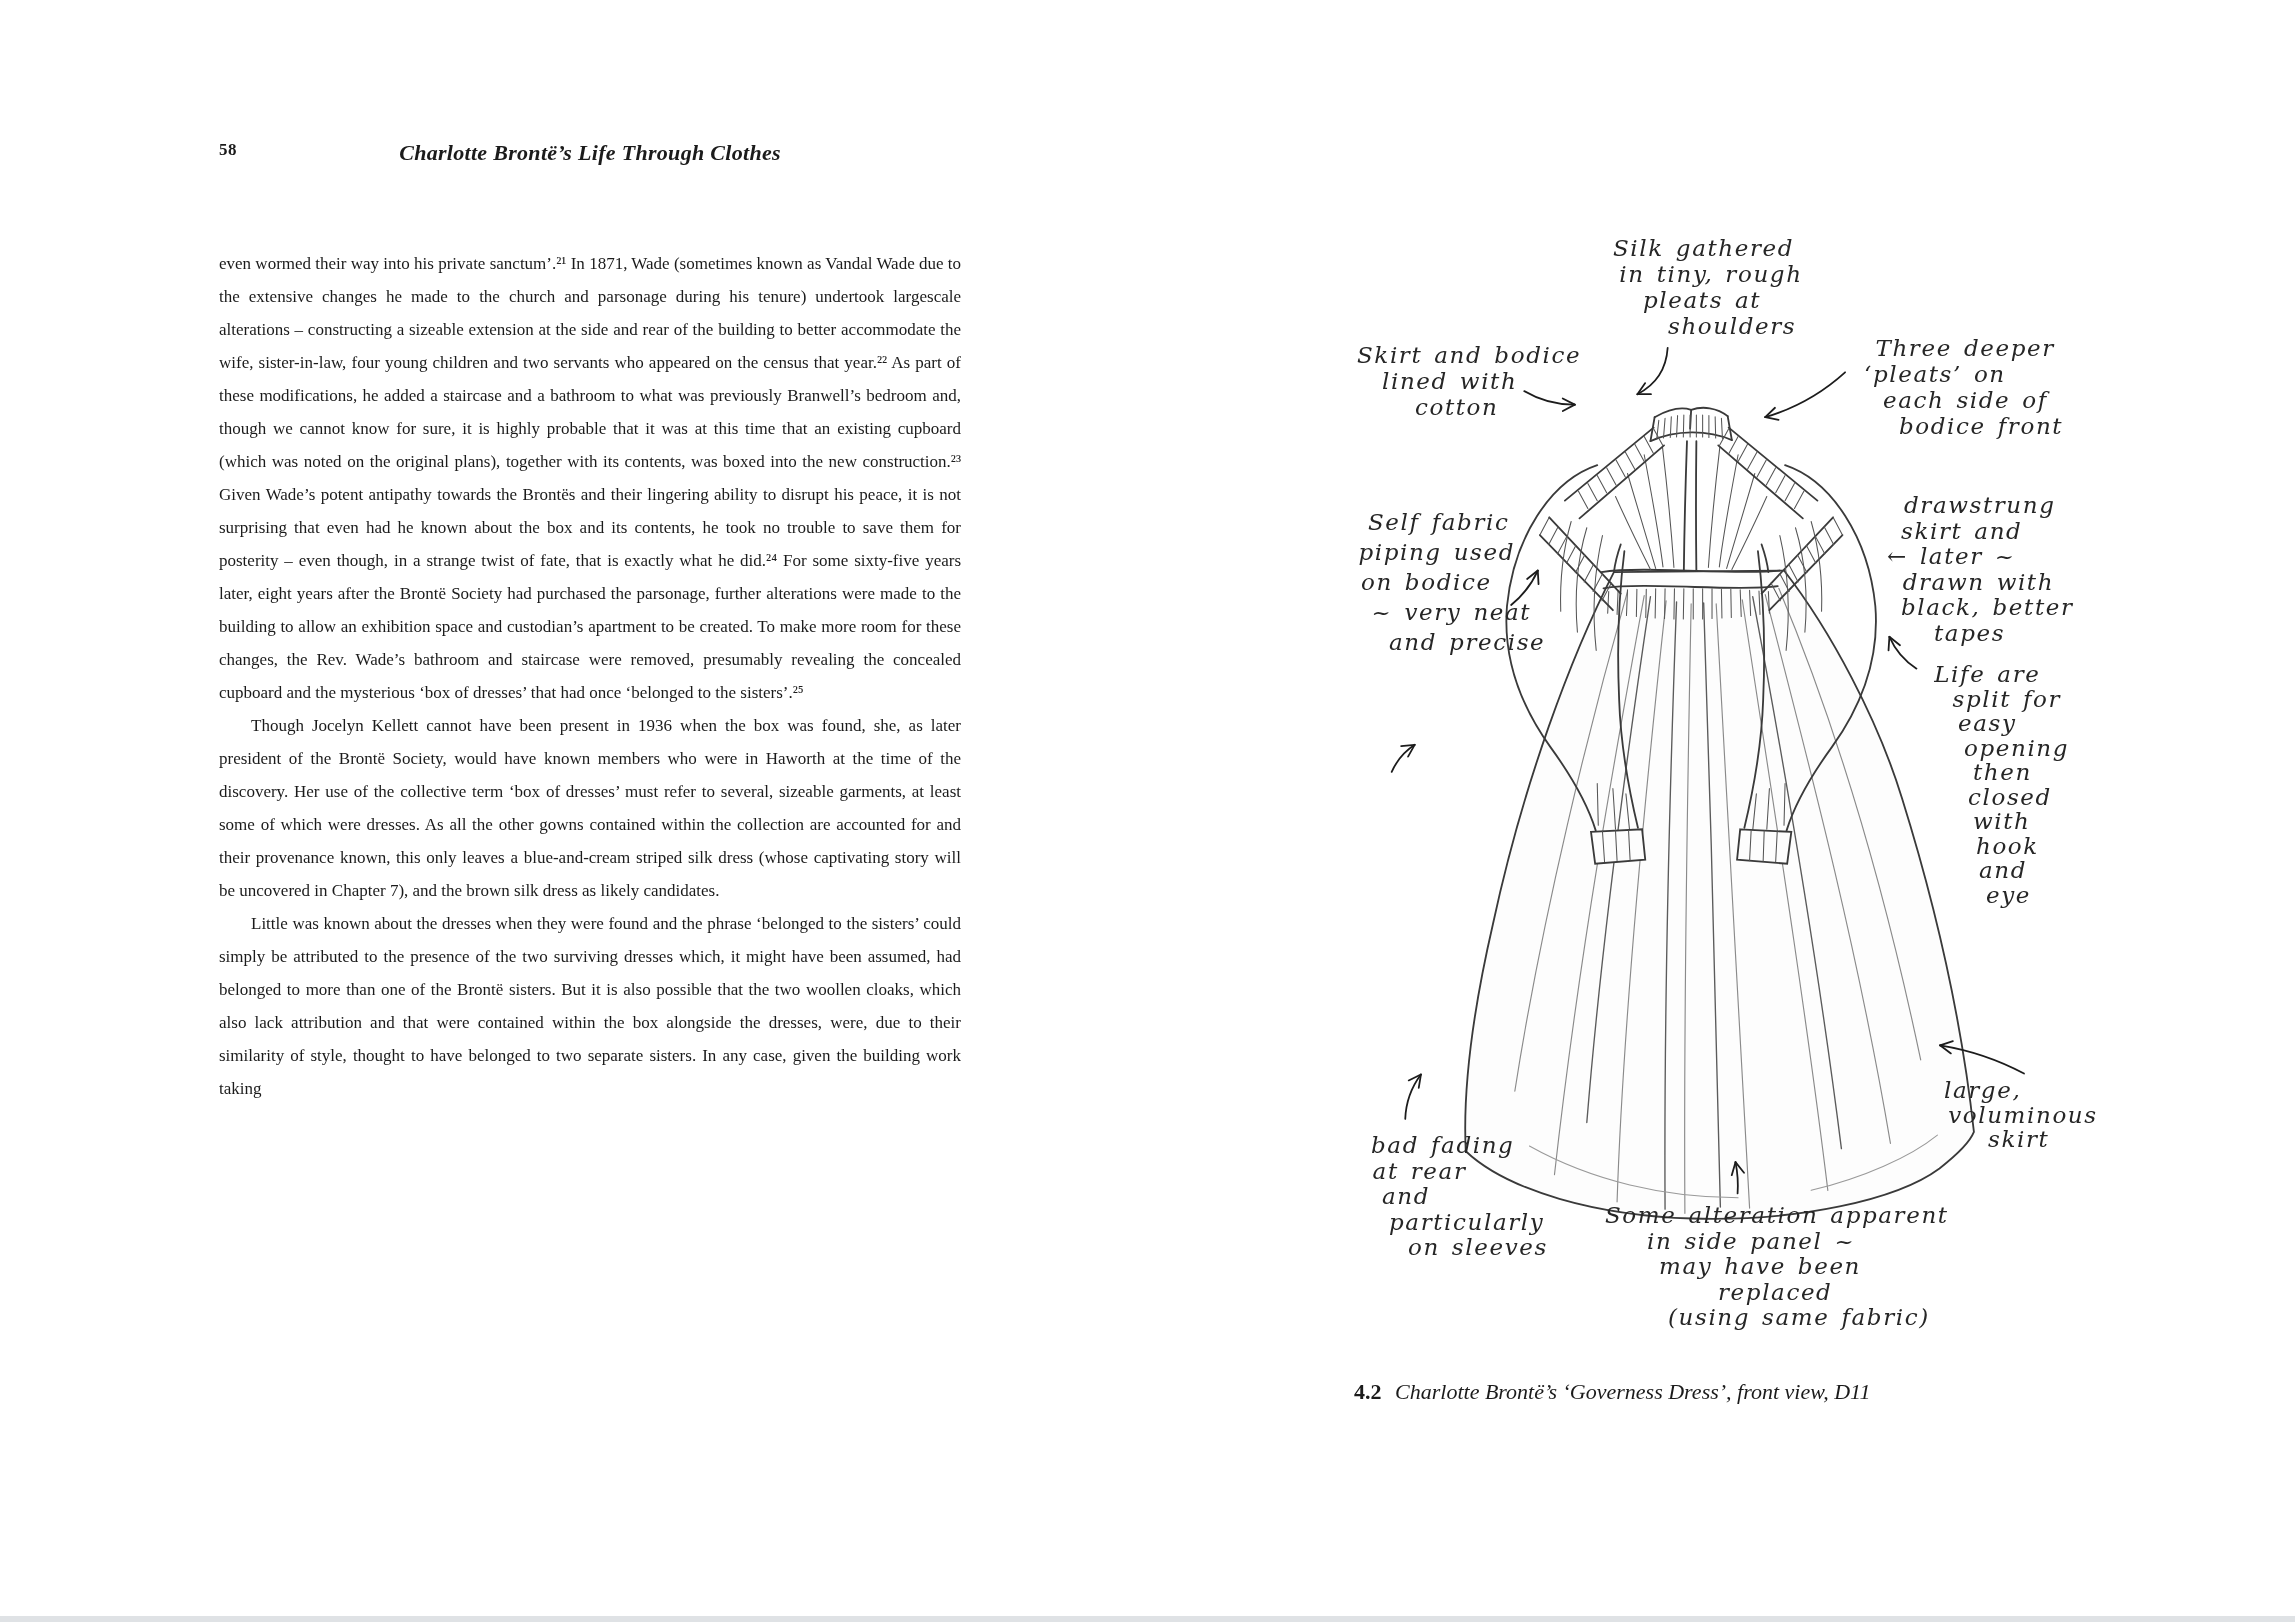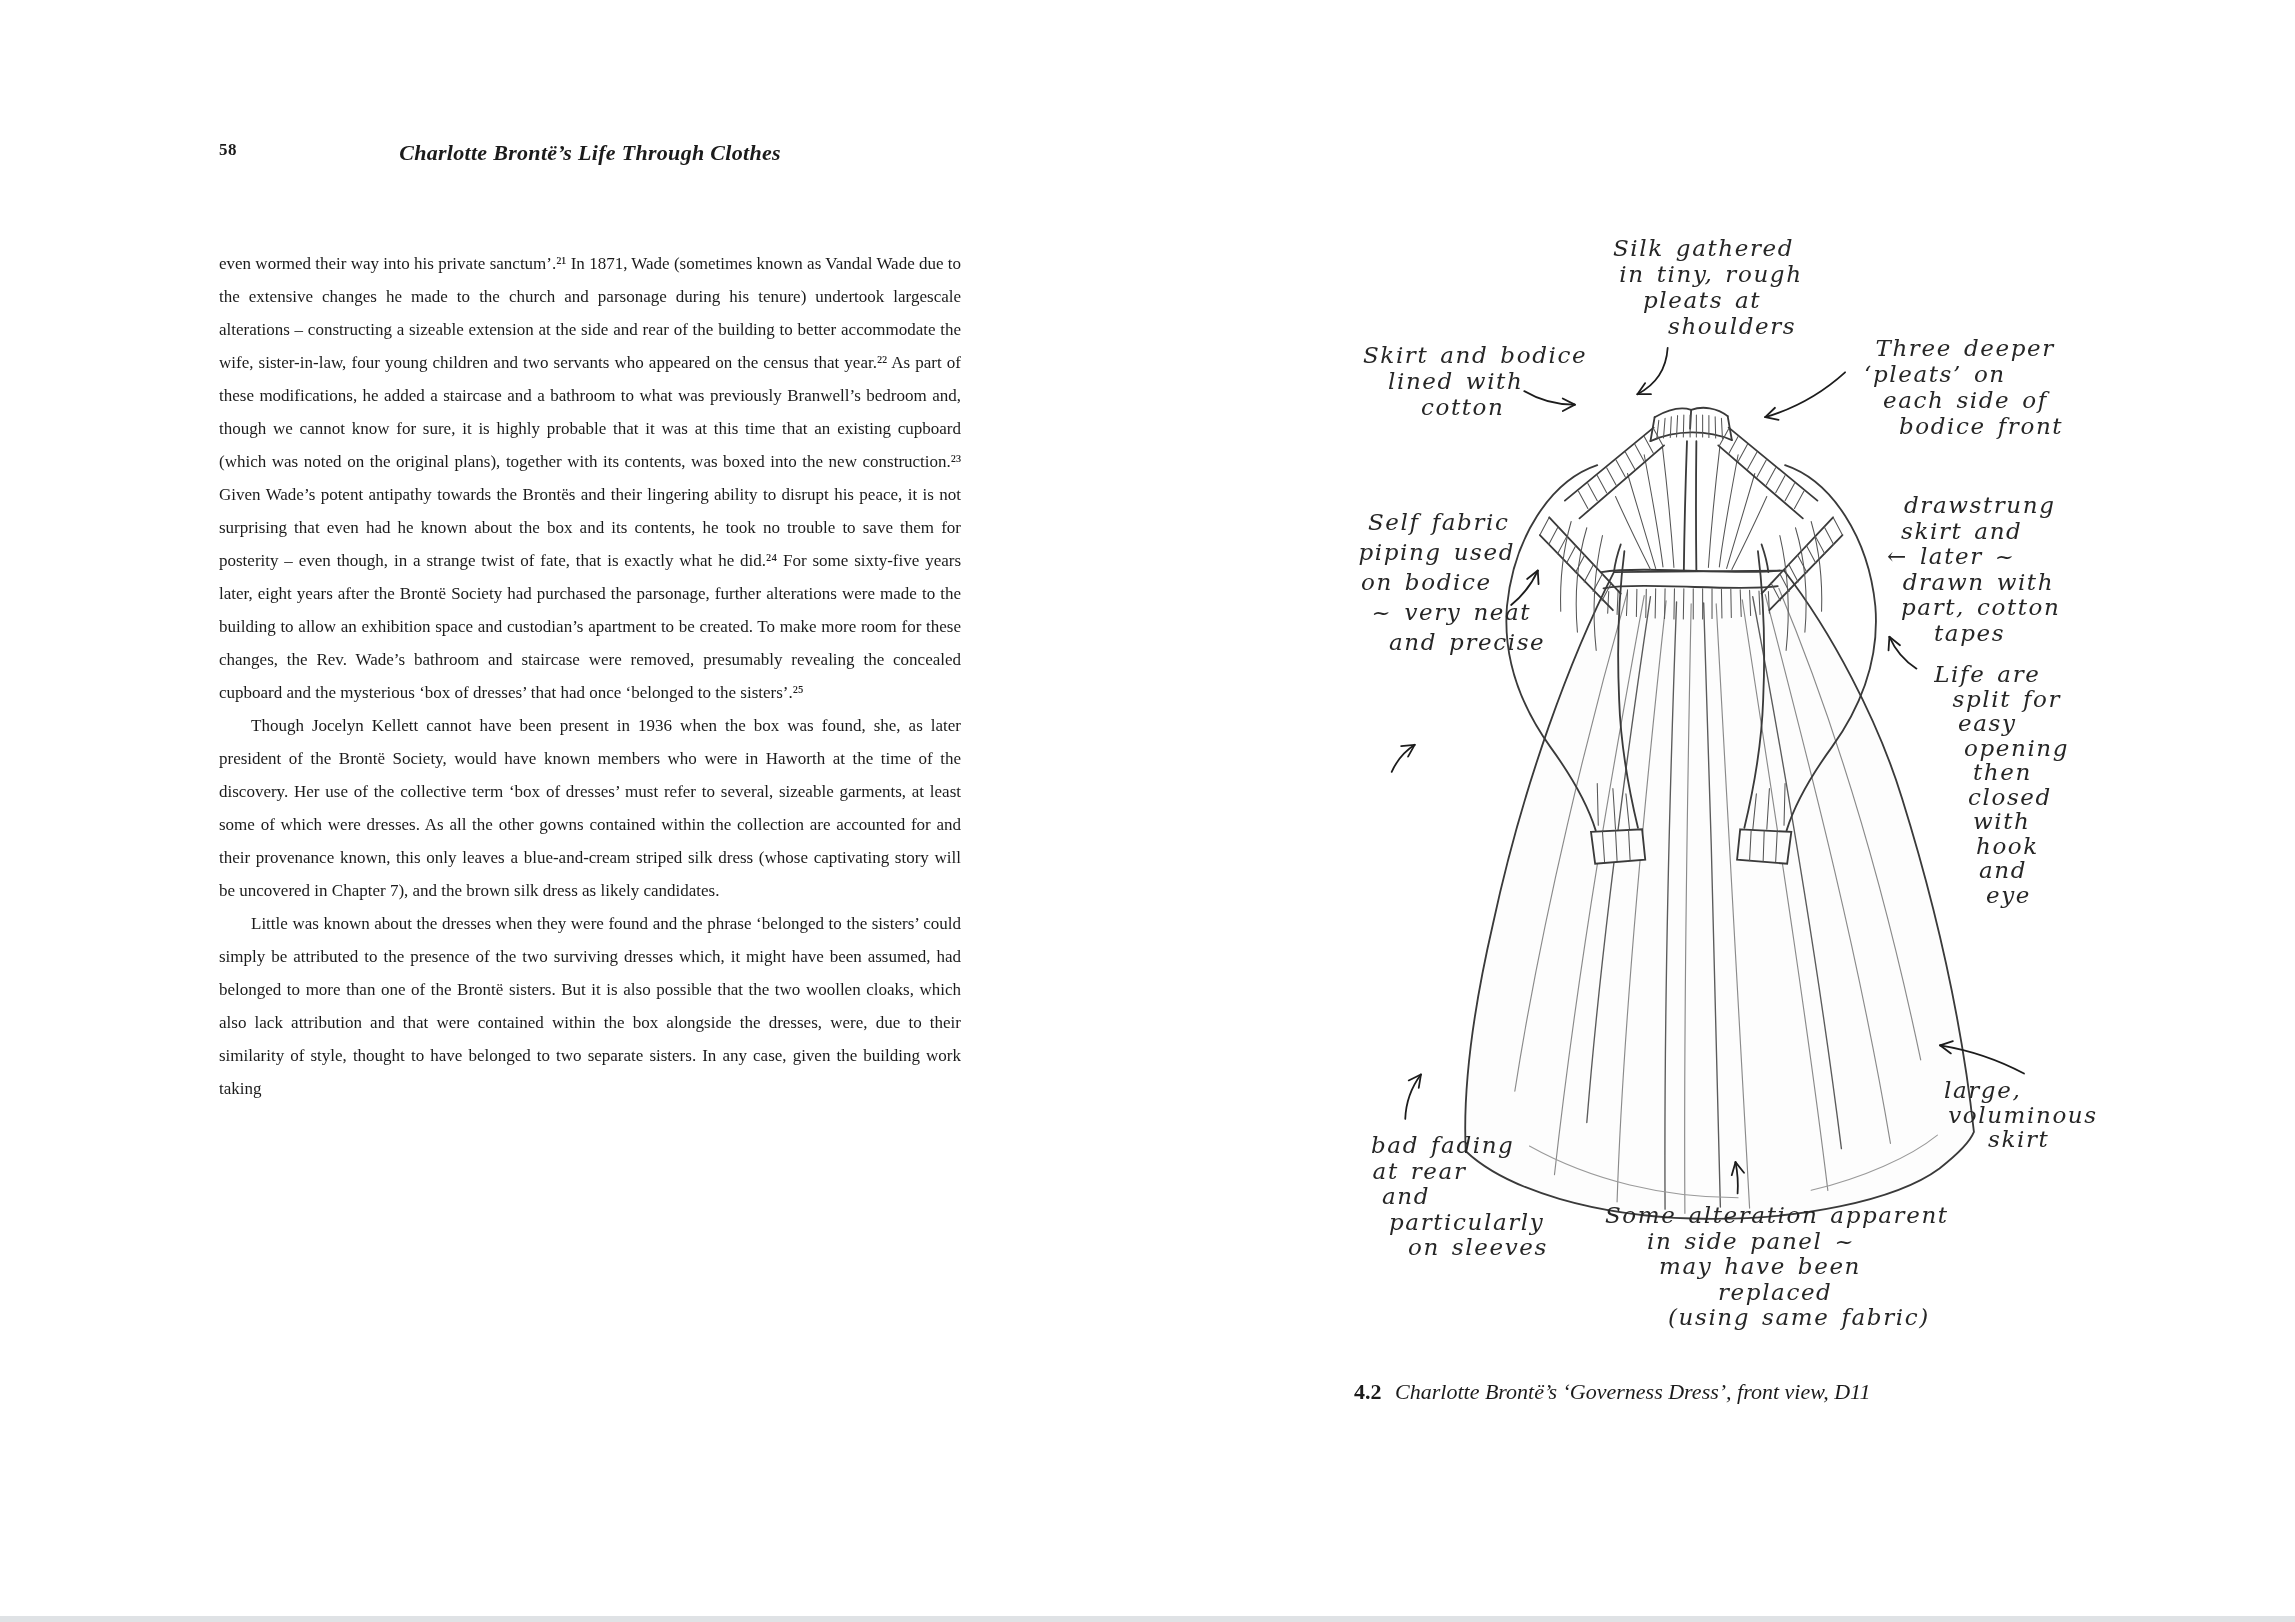--- a/index.html
+++ b/index.html
@@ -160,21 +160,21 @@
           </g>
       </svg>
 
       <div id="annotations" style="position:absolute;left:0;top:0;width:913px;height:1253px;">
           <div class="ann" style="left: 334px; top: 52px;">
             <div class="ann-line" style="margin-left: 0px; height: 26px;">Silk gathered</div>
             <div class="ann-line" style="margin-left: 6.3px; height: 26px;">in tiny, rough</div>
             <div class="ann-line" style="margin-left: 30px; height: 26px;">pleats at</div>
             <div class="ann-line" style="margin-left: 55px; height: 26px;">shoulders</div>
           </div>
-          <div class="ann" style="left: 84px; top: 159px;">
+          <div class="ann" style="left: 78px; top: 159px;">
             <div class="ann-line" style="margin-left: 0px; height: 26px;">Skirt and bodice</div>
             <div class="ann-line" style="margin-left: 25px; height: 26px;">lined with</div>
             <div class="ann-line" style="margin-left: 58px; height: 26px;">cotton</div>
           </div>
           <div class="ann" style="left: 585px; top: 152px;">
             <div class="ann-line" style="margin-left: 11.5px; height: 26px;">Three deeper</div>
             <div class="ann-line" style="margin-left: 0px; height: 26px;">‘pleats’ on</div>
             <div class="ann-line" style="margin-left: 19px; height: 26px;">each side of</div>
             <div class="ann-line" style="margin-left: 35px; height: 26px;">bodice front</div>
           </div>
@@ -183,21 +183,21 @@
             <div class="ann-line" style="margin-left: 10.4px; height: 30px;">piping used</div>
             <div class="ann-line" style="margin-left: 13px; height: 30px;">on bodice</div>
             <div class="ann-line" style="margin-left: 23.5px; height: 30px;">~ very neat</div>
             <div class="ann-line" style="margin-left: 41px; height: 30px;">and precise</div>
           </div>
           <div class="ann" style="left: 608px; top: 309px;">
             <div class="ann-line" style="margin-left: 17px; height: 25.6px;">drawstrung</div>
             <div class="ann-line" style="margin-left: 14px; height: 25.6px;">skirt and</div>
             <div class="ann-line" style="margin-left: 0px; height: 25.6px;">← later ~</div>
             <div class="ann-line" style="margin-left: 15.7px; height: 25.6px;">drawn with</div>
-            <div class="ann-line" style="margin-left: 14px; height: 25.6px;">part, cotton</div>
+            <div class="ann-line" style="margin-left: 14px; height: 25.6px;">black, better</div>
             <div class="ann-line" style="margin-left: 47px; height: 25.6px;">tapes</div>
           </div>
           <div class="ann" style="left: 650px; top: 478px;">
             <div class="ann-line" style="margin-left: 5.2px; height: 24.5px;">Life are</div>
             <div class="ann-line" style="margin-left: 23.5px; height: 24.5px;">split for</div>
             <div class="ann-line" style="margin-left: 29px; height: 24.5px;">easy</div>
             <div class="ann-line" style="margin-left: 35px; height: 24.5px;">opening</div>
             <div class="ann-line" style="margin-left: 44px; height: 24.5px;">then</div>
             <div class="ann-line" style="margin-left: 39px; height: 24.5px;">closed</div>
             <div class="ann-line" style="margin-left: 44px; height: 24.5px;">with</div>

